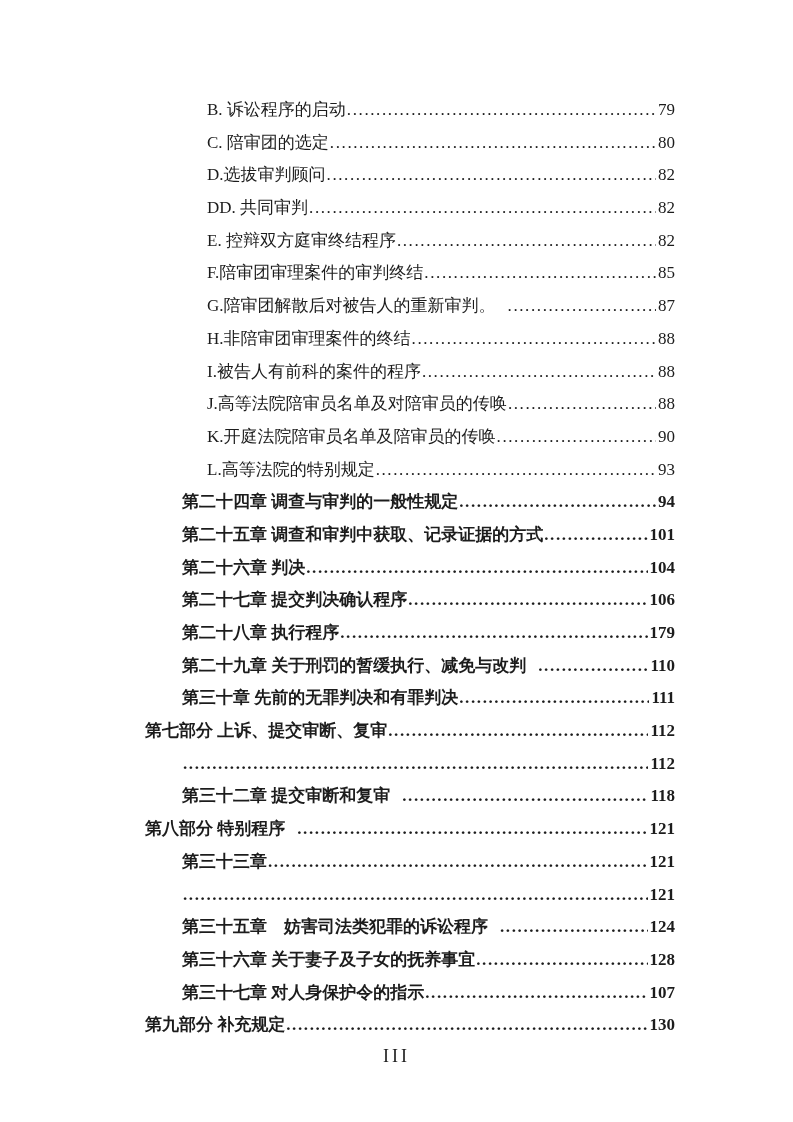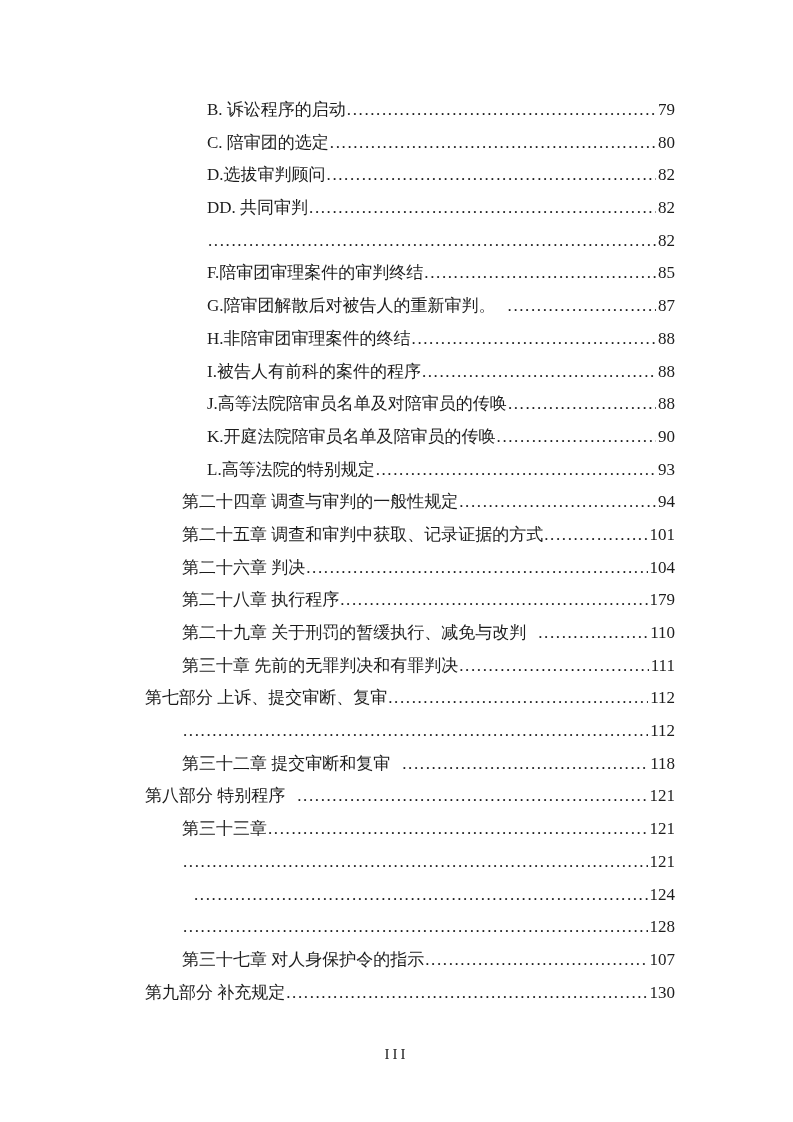--- a/index.html
+++ b/index.html
@@ -30,25 +30,25 @@
   }
   .toc-row {
     display: flex;
     align-items: baseline;
     line-height: 32.7px;
     height: 32.7px;
     font-size: 17px;
     white-space: nowrap;
   }
   .toc-row.lvl-part {
-    font-weight: normal;
+    font-weight: bold;
     padding-left: 0;
     justify-content: space-between;
   }
-  .toc-row.lvl-chapter { padding-left: 37px; }
+  .toc-row.lvl-chapter { padding-left: 37px; font-weight: bold; }
   .toc-row.lvl-letter  { padding-left: 62px; }
   .toc-label {
     white-space: pre;
     flex: 0 0 auto;
   }
   .toc-dots {
     flex: 1 1 auto;
     min-width: 0;
     overflow: hidden;
     white-space: nowrap;
@@ -63,21 +63,21 @@
     flex: 0 0 auto;
     text-align: right;
     margin-top: 8px;
   }
   .footer {
     position: absolute;
     top: 1046px;
     left: 0;
     width: 793px;
     text-align: center;
-    font-size: 15px;
+    font-size: 18px;
     letter-spacing: 3px;
     color: #1c1c1c;
   }
 </style>
 </head>
 <body>
 
 <div class="page">
   <div class="toc-list" id="toc-list">
       <div class="toc-row lvl-letter">
@@ -94,20 +94,21 @@
         <span class="toc-label">D.选拔审判顾问</span>
         <span class="toc-dots"></span>
         <span class="toc-page">82</span>
       </div>
       <div class="toc-row lvl-letter">
         <span class="toc-label">DD. 共同审判</span>
         <span class="toc-dots"></span>
         <span class="toc-page">82</span>
       </div>
       <div class="toc-row lvl-letter">
+        <span class="toc-label">E. 控辩双方庭审终结程序</span>
         <span class="toc-dots"></span>
         <span class="toc-page">82</span>
       </div>
       <div class="toc-row lvl-letter">
         <span class="toc-label">F.陪审团审理案件的审判终结</span>
         <span class="toc-dots"></span>
         <span class="toc-page">85</span>
       </div>
       <div class="toc-row lvl-letter gap">
         <span class="toc-label">G.陪审团解散后对被告人的重新审判。</span>
@@ -148,20 +149,25 @@
         <span class="toc-label">第二十五章 调查和审判中获取、记录证据的方式</span>
         <span class="toc-dots"></span>
         <span class="toc-page">101</span>
       </div>
       <div class="toc-row lvl-chapter">
         <span class="toc-label">第二十六章 判决</span>
         <span class="toc-dots"></span>
         <span class="toc-page">104</span>
       </div>
       <div class="toc-row lvl-chapter">
+        <span class="toc-label">第二十七章 提交判决确认程序</span>
+        <span class="toc-dots"></span>
+        <span class="toc-page">106</span>
+      </div>
+      <div class="toc-row lvl-chapter">
         <span class="toc-label">第二十八章 执行程序</span>
         <span class="toc-dots"></span>
         <span class="toc-page">179</span>
       </div>
       <div class="toc-row lvl-chapter gap">
         <span class="toc-label">第二十九章 关于刑罚的暂缓执行、减免与改判</span>
         <span class="toc-dots"></span>
         <span class="toc-page">110</span>
       </div>
       <div class="toc-row lvl-chapter">
@@ -191,24 +197,26 @@
       <div class="toc-row lvl-chapter">
         <span class="toc-label">第三十三章</span>
         <span class="toc-dots"></span>
         <span class="toc-page">121</span>
       </div>
       <div class="toc-row lvl-chapter">
         <span class="toc-dots"></span>
         <span class="toc-page">121</span>
       </div>
       <div class="toc-row lvl-chapter gap">
+        <span class="toc-label">第三十五章　妨害司法类犯罪的诉讼程序</span>
         <span class="toc-dots"></span>
         <span class="toc-page">124</span>
       </div>
       <div class="toc-row lvl-chapter">
+        <span class="toc-label">第三十六章 关于妻子及子女的抚养事宜</span>
         <span class="toc-dots"></span>
         <span class="toc-page">128</span>
       </div>
       <div class="toc-row lvl-chapter">
         <span class="toc-label">第三十七章 对人身保护令的指示</span>
         <span class="toc-dots"></span>
         <span class="toc-page">107</span>
       </div>
       <div class="toc-row lvl-part">
         <span class="toc-label">第九部分 补充规定</span>

